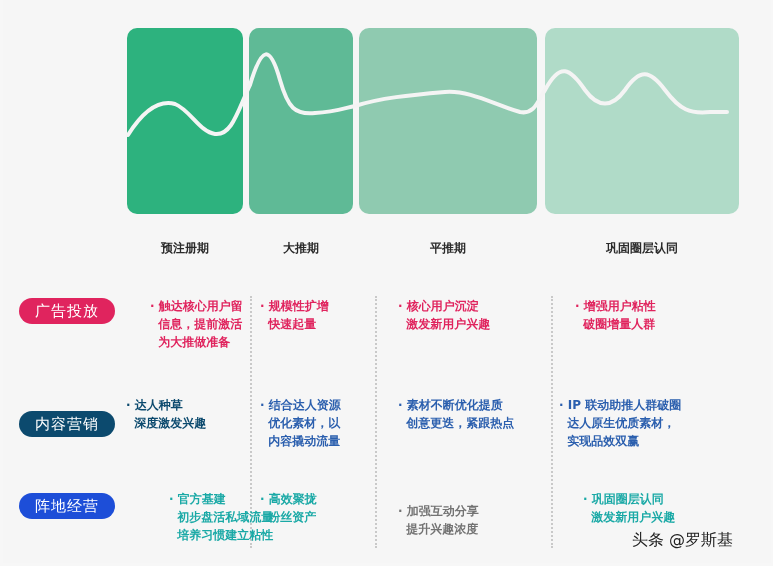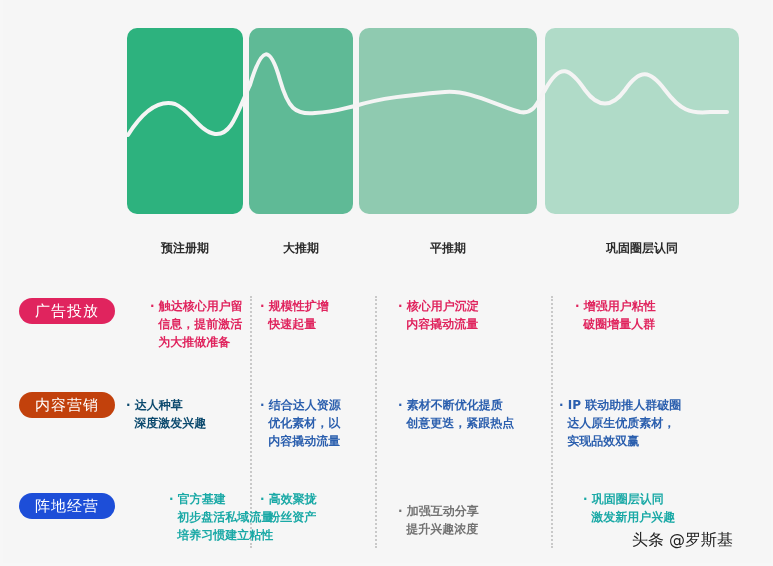--- a/index.html
+++ b/index.html
@@ -36,25 +36,25 @@
 <div class="divider" style="left:375px;"></div>
 <div class="divider" style="left:551px;"></div>
 
 <div class="pill" style="top:298px;background:#e0245e;">广告投放</div>
 <div class="cell" style="left:126px;top:297px;color:#e0245e;margin-left:24px;">· 触达核心用户留
   信息，提前激活
   为大推做准备</div>
 <div class="cell" style="left:260px;top:297px;color:#e0245e;">· 规模性扩增
   快速起量</div>
 <div class="cell" style="left:398px;top:297px;color:#e0245e;">· 核心用户沉淀
-  内容撬动流量</div>
+  激发新用户兴趣</div>
 <div class="cell" style="left:575px;top:297px;color:#e0245e;">· 增强用户粘性
   破圈增量人群</div>
 
-<div class="pill" style="top:392px;background:#c2410c;">内容营销</div>
+<div class="pill" style="top:411px;background:#0c4a6e;">内容营销</div>
 <div class="cell" style="left:126px;top:396px;color:#0c4a6e;">· 达人种草
   深度激发兴趣</div>
 <div class="cell" style="left:260px;top:396px;color:#2b5fae;">· 结合达人资源
   优化素材，以
   内容撬动流量</div>
 <div class="cell" style="left:398px;top:396px;color:#2b5fae;">· 素材不断优化提质
   创意更迭，紧跟热点</div>
 <div class="cell" style="left:559px;top:396px;color:#2b5fae;">· IP 联动助推人群破圈
   达人原生优质素材，
   实现品效双赢</div>

